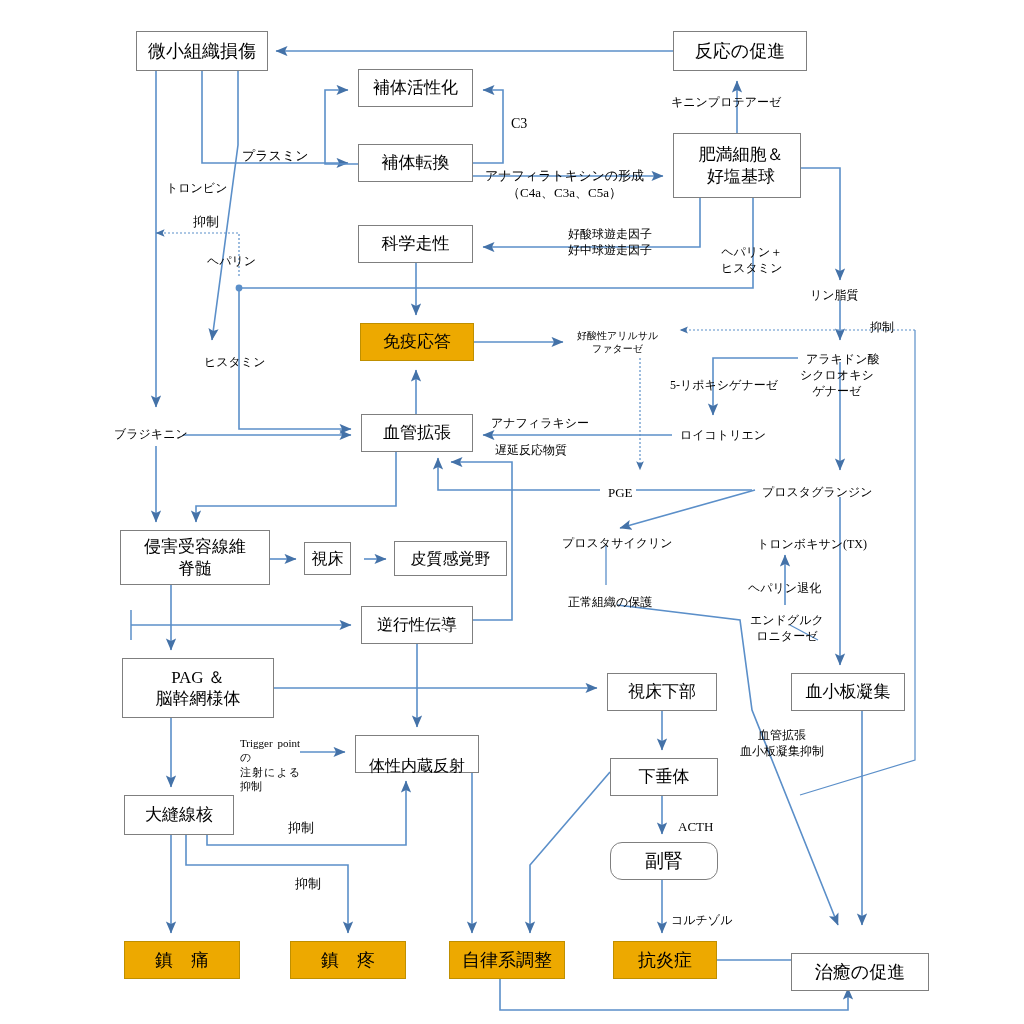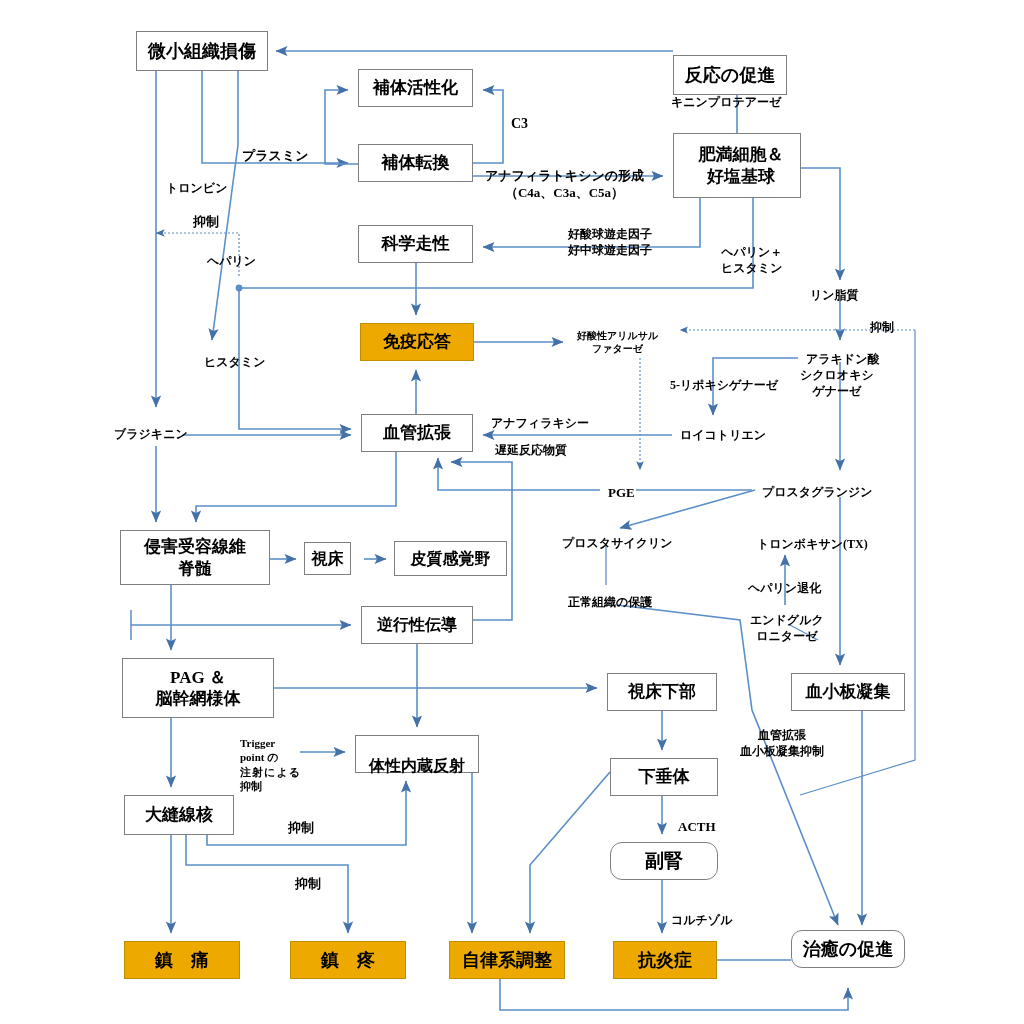--- a/index.html
+++ b/index.html
@@ -1,17 +1,17 @@
 <!DOCTYPE html>
 <html><head>
 <meta charset="utf-8">
 <style>
   html,body{margin:0;padding:0;background:#ffffff;}
   #stage{position:relative;width:1024px;height:1024px;background:#fff;
-         font-family:"Liberation Serif","DejaVu Serif",serif;overflow:hidden;font-weight:bold;}
+         font-family:"Liberation Serif","DejaVu Serif",serif;overflow:hidden;}
   svg#edges{position:absolute;left:0;top:0;width:1024px;height:1024px;}
   .node{position:absolute;box-sizing:border-box;display:flex;align-items:center;
         justify-content:center;text-align:center;background:#ffffff;
         border:1px solid #7f7f7f;color:#000;line-height:1.25;}
   .node.orange{background:#EDA900;border:1px solid #BF8F00;}
   .lbl{position:absolute;color:#000;text-align:center;line-height:1.3;
        white-space:nowrap;}
   .lbl.wrap{white-space:normal;}
 </style>
 </head>
@@ -135,21 +135,21 @@
       <path d="M717,960 L791,960" stroke-width="1.3"></path>
 
       <path d="M500,979 L500,1010 L848,1010 L848,988" marker-end="url(#ah)"></path>
     </g>
   </svg>
 
   <div id="nodes">
       <div class="node" style="left: 136px; top: 31px; width: 132px; height: 40px; font-size: 18px;">
         <span style="white-space: pre-line;">微小組織損傷</span>
       </div>
-      <div class="node" style="left: 673px; top: 31px; width: 114px; height: 40px; font-size: 18px; margin-top: 24px;">
+      <div class="node" style="left: 673px; top: 31px; width: 134px; height: 40px; font-size: 18px;">
         <span style="white-space: pre-line;">反応の促進</span>
       </div>
       <div class="node" style="left: 358px; top: 69px; width: 115px; height: 38px; font-size: 17px;">
         <span style="white-space: pre-line;">補体活性化</span>
       </div>
       <div class="node" style="left: 358px; top: 144px; width: 115px; height: 38px; font-size: 17px;">
         <span style="white-space: pre-line; text-align: right;">補体転換</span>
       </div>
       <div class="node" style="left: 673px; top: 133px; width: 128px; height: 65px; font-size: 17px; padding-left: 8px;">
         <span style="white-space: pre-line;">肥満細胞＆
@@ -204,21 +204,21 @@
       </div>
       <div class="node orange" style="left: 290px; top: 941px; width: 116px; height: 38px; font-size: 18px;">
         <span style="white-space: pre-line;">鎮　疼</span>
       </div>
       <div class="node orange" style="left: 449px; top: 941px; width: 116px; height: 38px; font-size: 18px;">
         <span style="white-space: pre-line;">自律系調整</span>
       </div>
       <div class="node orange" style="left: 613px; top: 941px; width: 104px; height: 38px; font-size: 18px;">
         <span style="white-space: pre-line;">抗炎症</span>
       </div>
-      <div class="node" style="left: 791px; top: 930px; width: 114px; height: 38px; font-size: 18px; border-radius: 11px;">
+      <div class="node" style="left: 791px; top: 953px; width: 138px; height: 38px; font-size: 18px;">
         <span style="white-space: pre-line;">治癒の促進</span>
       </div>
     </div>
 
   <div id="labels">
       <div class="lbl" style="left: 511px; top: 115px; font-size: 14px; white-space: pre-line;">C3</div>
       <div class="lbl" style="left: 242px; top: 148px; font-size: 13px; white-space: pre-line;">プラスミン</div>
       <div class="lbl" style="left: 671px; top: 95px; font-size: 12px; white-space: pre-line;">キニンプロテアーゼ</div>
       <div class="lbl wrap" style="left: 485px; top: 168px; font-size: 13px; white-space: pre-line;">アナフィラトキシンの形成
 （C4a、C3a、C5a）</div>

